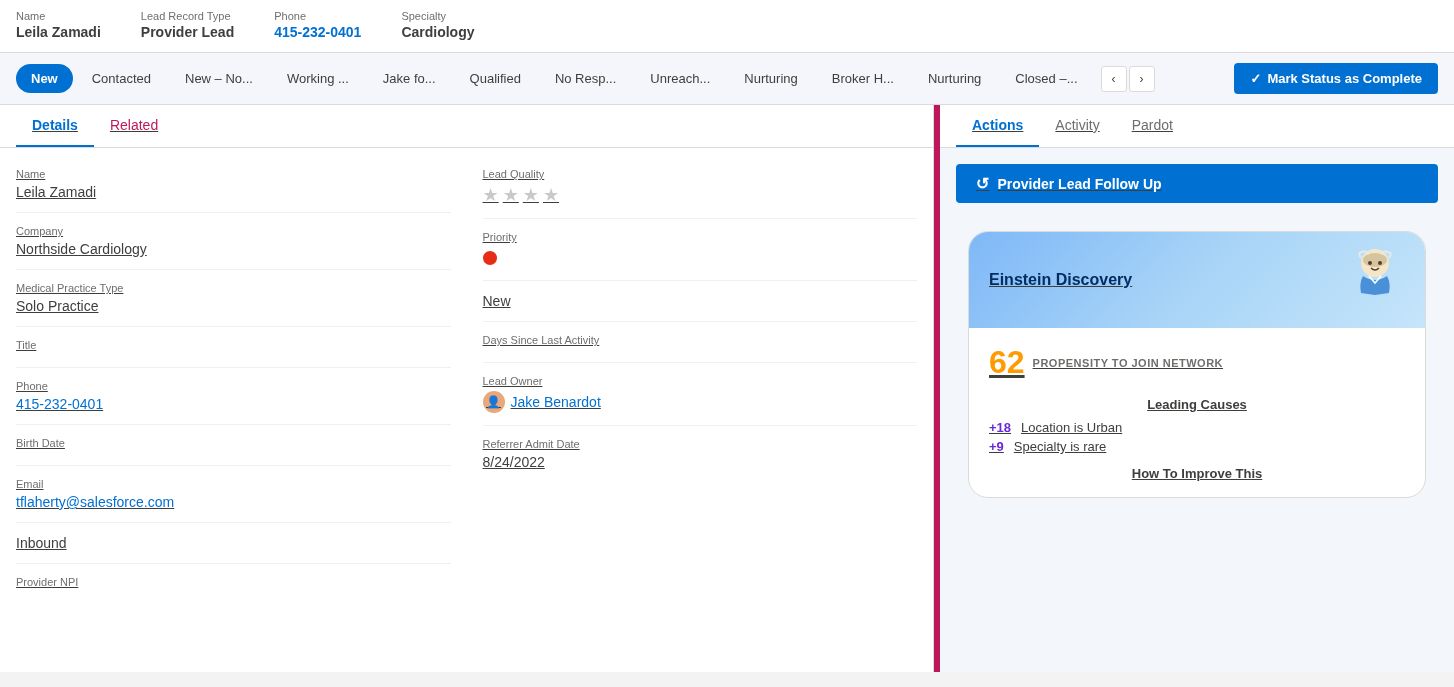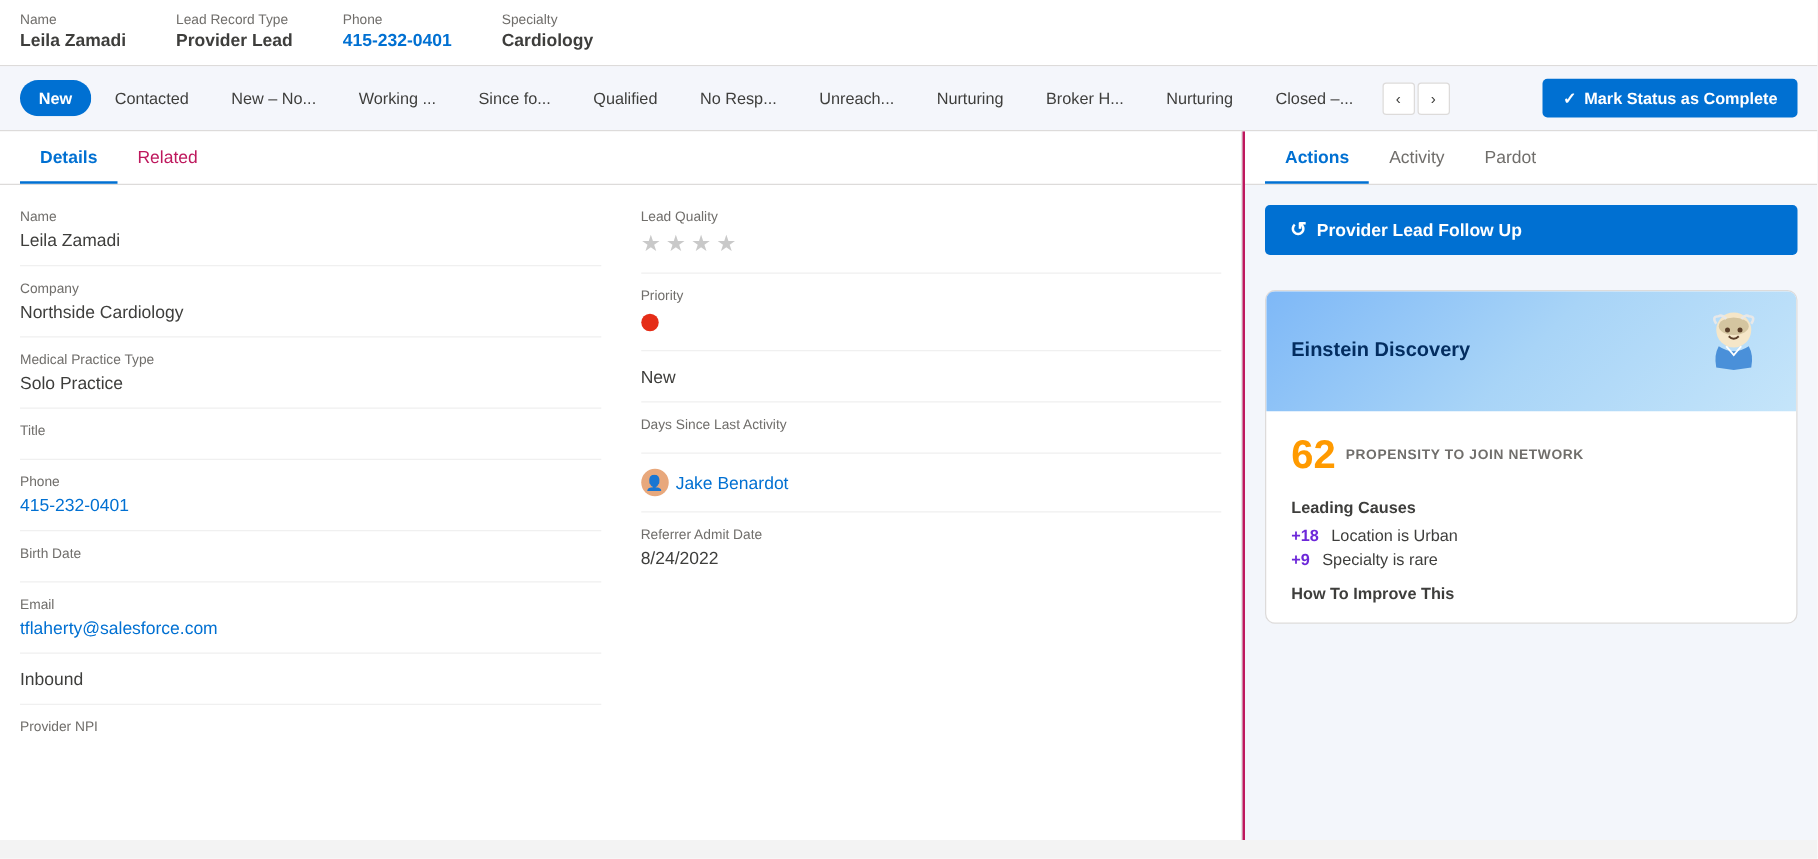--- a/index.html
+++ b/index.html
@@ -14,21 +14,21 @@
 
     
     .stage-bar { background: #f4f6fb; border-bottom: 1px solid #dddbda; padding: 0 16px; display: flex; align-items: center; gap: 4px; height: 52px; }
     .stage-item { padding: 6px 14px; border-radius: 4px; font-size: 13px; color: #3e3e3c; cursor: pointer; white-space: nowrap; background: transparent; border: 1px solid transparent; }
     .stage-item.active { background: #0070d2; color: #fff; border-radius: 20px; font-weight: 600; }
     .stage-nav { display: flex; align-items: center; gap: 2px; margin-left: 4px; }
     .stage-nav button { background: #fff; border: 1px solid #dddbda; width: 26px; height: 26px; cursor: pointer; display: flex; align-items: center; justify-content: center; border-radius: 3px; font-size: 12px; color: #3e3e3c; }
     .mark-complete-btn { margin-left: auto; background: #0070d2; color: #fff; border: none; padding: 8px 16px; border-radius: 4px; font-size: 13px; font-weight: 600; cursor: pointer; display: flex; align-items: center; gap: 6px; white-space: nowrap; }
 
     
-    .main-layout { display: flex; height: calc(100vh - 120px); overflow: hidden; }
+    .main-layout { display: flex; height: calc(100vh - 120px); overflow: hidden; text-decoration: underline; }
 
     
     .left-panel { flex: 1; background: #fff; border-right: 1px solid #dddbda; overflow-y: auto; }
     .tabs-nav { display: flex; border-bottom: 1px solid #dddbda; padding: 0 16px; }
     .tab { padding: 12px 16px; font-size: 14px; color: #be185d; cursor: pointer; border-bottom: 2px solid transparent; }
     .tab.active { color: #0070d2; border-bottom: 2px solid #0070d2; font-weight: 600; }
 
     
     .details-content { display: flex; gap: 0; }
     .details-col { flex: 1; padding: 0 16px; }
@@ -40,32 +40,32 @@
     .edit-icon { position: absolute; right: 4px; top: 50%; transform: translateY(-50%); color: #b0adab; font-size: 13px; cursor: pointer; opacity: 0; transition: opacity 0.2s; }
 
     
     .lead-quality { display: flex; gap: 4px; margin-top: 4px; }
     .star { font-size: 18px; color: #c9c9c9; }
 
     
     .priority-dot { width: 14px; height: 14px; border-radius: 50%; background: #e52d17; display: inline-block; margin-top: 4px; }
 
     
-    .right-panel { width: 460px; background: #f3f6fb; border-left: 2px solid #be185d; display: flex; flex-direction: column; overflow-y: auto; }
+    .right-panel { width: 520px; background: #f3f6fb; border-left: 6px solid #be185d; display: flex; flex-direction: column; overflow-y: auto; }
     .right-tabs { display: flex; background: #fff; border-bottom: 1px solid #dddbda; padding: 0 16px; }
     .right-tab { padding: 12px 16px; font-size: 14px; color: #706e6b; cursor: pointer; border-bottom: 2px solid transparent; }
     .right-tab.active { color: #0070d2; border-bottom: 2px solid #0070d2; font-weight: 600; }
 
     
     .actions-section { padding: 16px; }
     .provider-followup-btn { background: #0070d2; color: #fff; border: none; padding: 10px 20px; border-radius: 4px; font-size: 14px; font-weight: 600; cursor: pointer; display: flex; align-items: center; gap: 8px; width: 100%; }
     .followup-icon { font-size: 16px; }
 
     
-    .einstein-card { margin: 12px 16px; background: #fff; border-radius: 8px; border: 1px solid #dddbda; overflow: hidden; }
+    .einstein-card { margin: 12px 28px; background: #fff; border-radius: 20px; border: 1px solid #dddbda; overflow: hidden; text-align: center; }
     .einstein-header { background: linear-gradient(135deg, #7eb8f7 0%, #a8d4f7 50%, #c5e5fa 100%); padding: 16px 20px; display: flex; align-items: center; justify-content: space-between; position: relative; min-height: 70px; }
     .einstein-title { font-size: 16px; font-weight: 600; color: #032d60; }
     .einstein-mascot { font-size: 36px; }
     .einstein-body { padding: 16px 20px; }
     .propensity { display: flex; align-items: center; gap: 8px; margin-bottom: 16px; }
     .propensity-score { font-size: 32px; font-weight: 700; color: #ff9a00; }
     .propensity-label { font-size: 11px; color: #706e6b; letter-spacing: 0.5px; font-weight: 600; text-transform: uppercase; }
     .leading-causes { margin-bottom: 12px; }
     .leading-causes-title { font-size: 13px; font-weight: 700; color: #3e3e3c; margin-bottom: 8px; }
     .cause-row { display: flex; align-items: center; gap: 10px; margin-bottom: 4px; }
@@ -98,21 +98,21 @@
       <div class="value">Cardiology</div>
     </div>
   </div>
 </div>
 
 <div class="stage-bar">
   <div class="stage-item active">New</div>
   <div class="stage-item">Contacted</div>
   <div class="stage-item">New – No...</div>
   <div class="stage-item">Working ...</div>
-  <div class="stage-item">Since fo...</div>
+  <div class="stage-item">Jake fo...</div>
   <div class="stage-item">Qualified</div>
   <div class="stage-item">No Resp...</div>
   <div class="stage-item">Unreach...</div>
   <div class="stage-item">Nurturing</div>
   <div class="stage-item">Broker H...</div>
   <div class="stage-item">Nurturing</div>
   <div class="stage-item">Closed –...</div>
   <div class="stage-nav">
     <button>‹</button>
     <button>›</button>
@@ -215,20 +215,21 @@
             <span class="edit-icon">✎</span>
           </div>
 
           <div class="field-row">
             <div class="field-label">Days Since Last Activity</div>
             <div class="field-value"></div>
             <span class="edit-icon">✎</span>
           </div>
 
           <div class="field-row">
+            <div class="field-label">Lead Owner</div>
             <div style="display:flex;align-items:center;gap:6px;">
               <span style="width:22px;height:22px;border-radius:50%;background:#e8a87c;display:inline-flex;align-items:center;justify-content:center;font-size:12px;">👤</span>
               <div class="field-value link">Jake Benardot</div>
             </div>
             <span class="edit-icon">✎</span>
           </div>
 
           <div class="field-row">
             <div class="field-label">Referrer Admit Date</div>
             <div class="field-value">8/24/2022</div>

